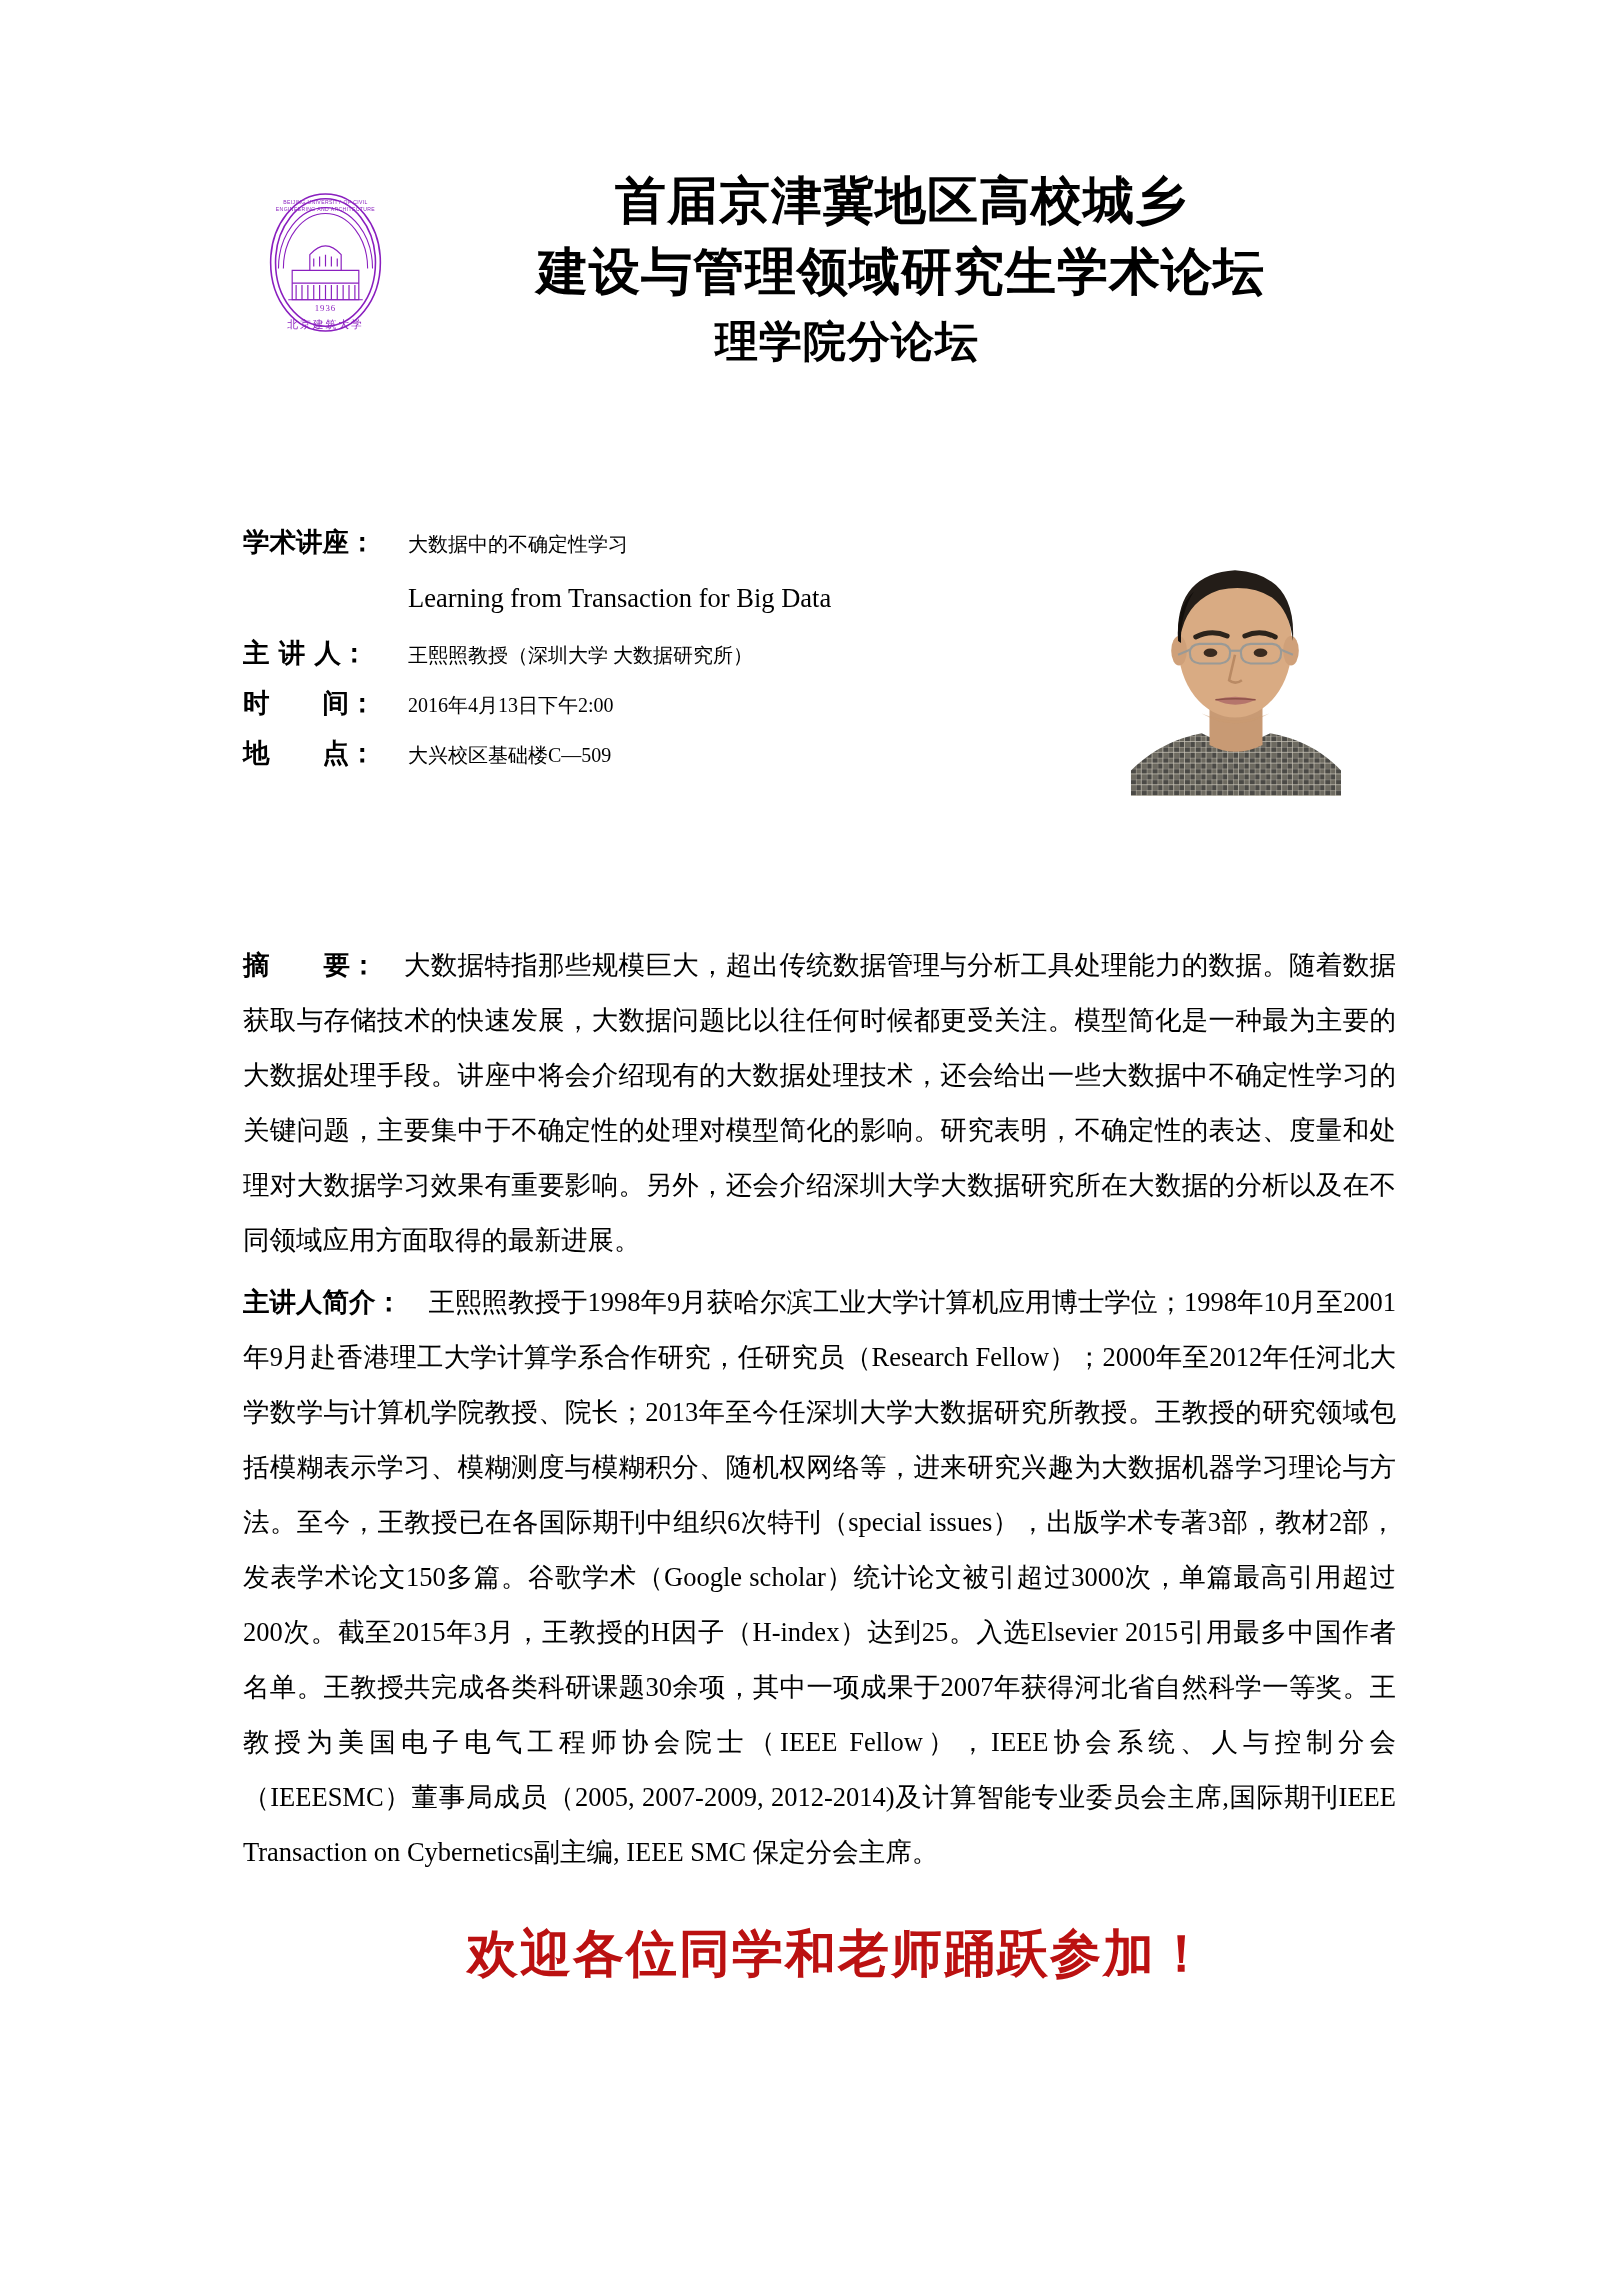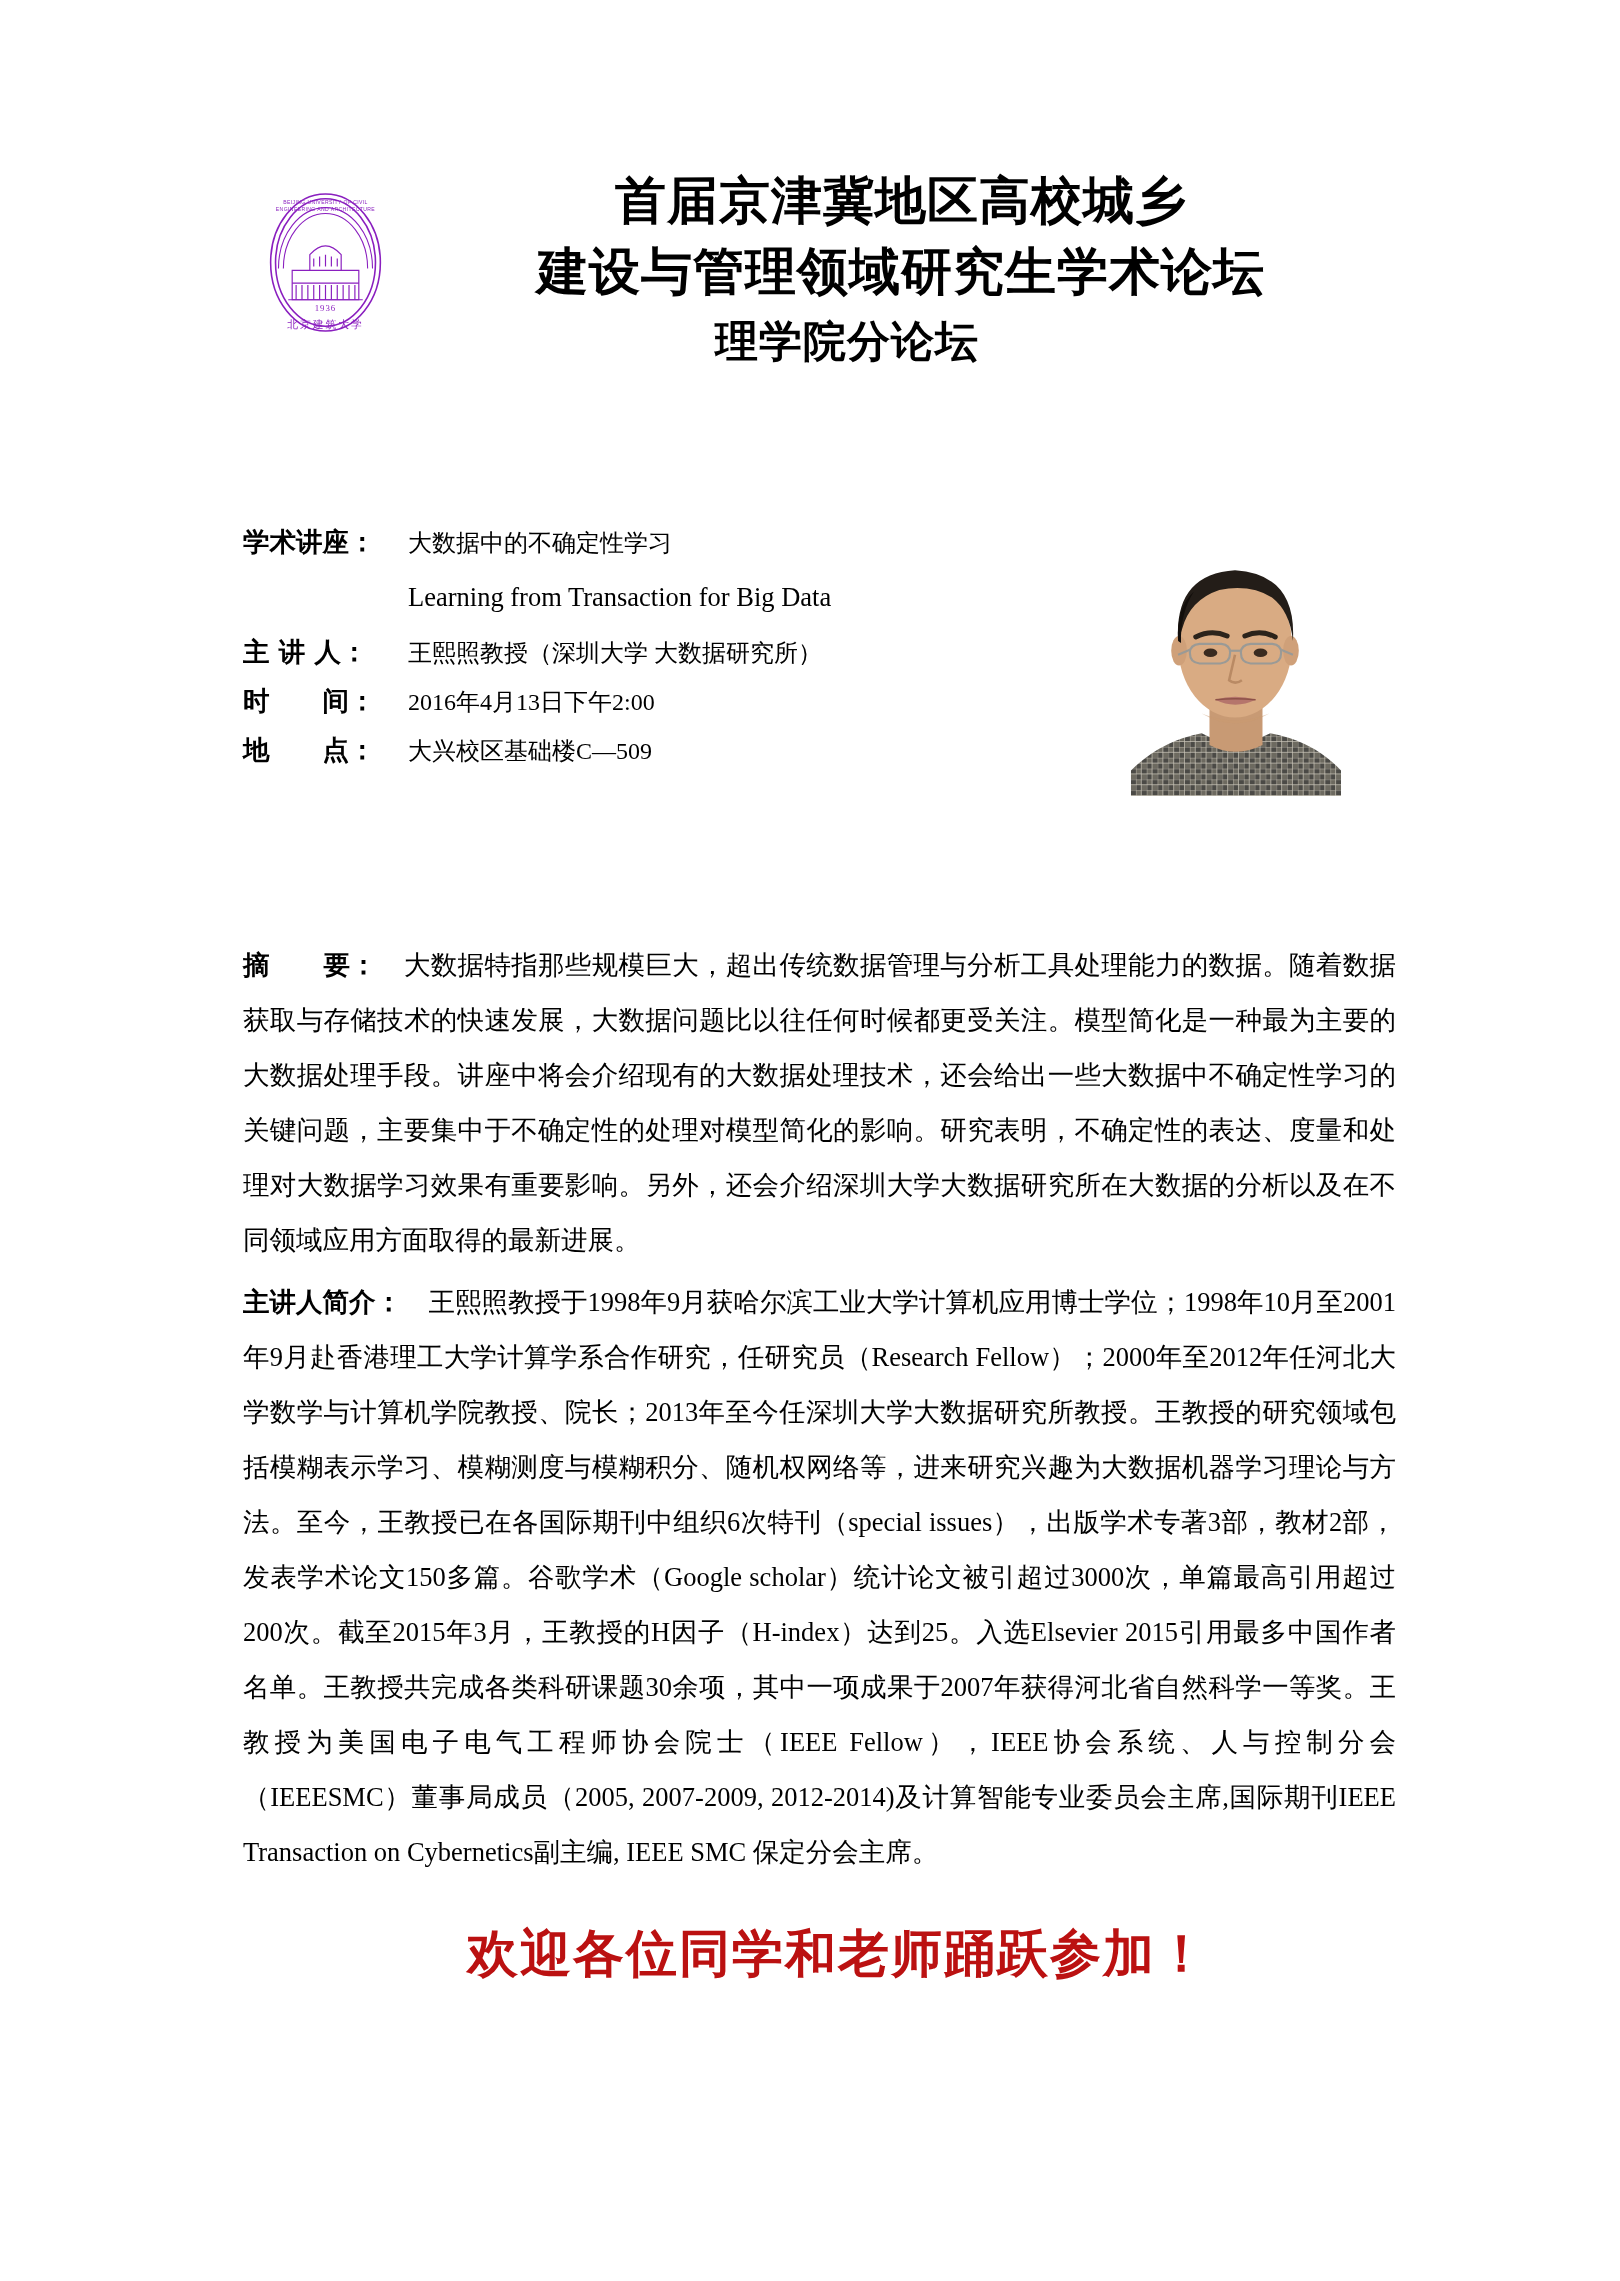--- a/index.html
+++ b/index.html
@@ -86,21 +86,21 @@
     font-family: "DejaVu Sans", "Liberation Sans", sans-serif;
     font-weight: bold;
     font-size: 26.5px;
     line-height: 47px;
     letter-spacing: 0px;
     white-space: pre;
   }
   .info-value {
     flex: 1 1 auto;
     font-family: "Liberation Serif", "DejaVu Serif", serif;
-    font-size: 24px;
+    font-size: 20px;
     line-height: 47px;
     white-space: nowrap;
   }
   .info-row.subtitle-en {
     min-height: 61px;
   }
   .info-value.en {
     font-family: "Liberation Serif", "DejaVu Serif", serif;
     font-size: 26.5px;
     line-height: 61px;

